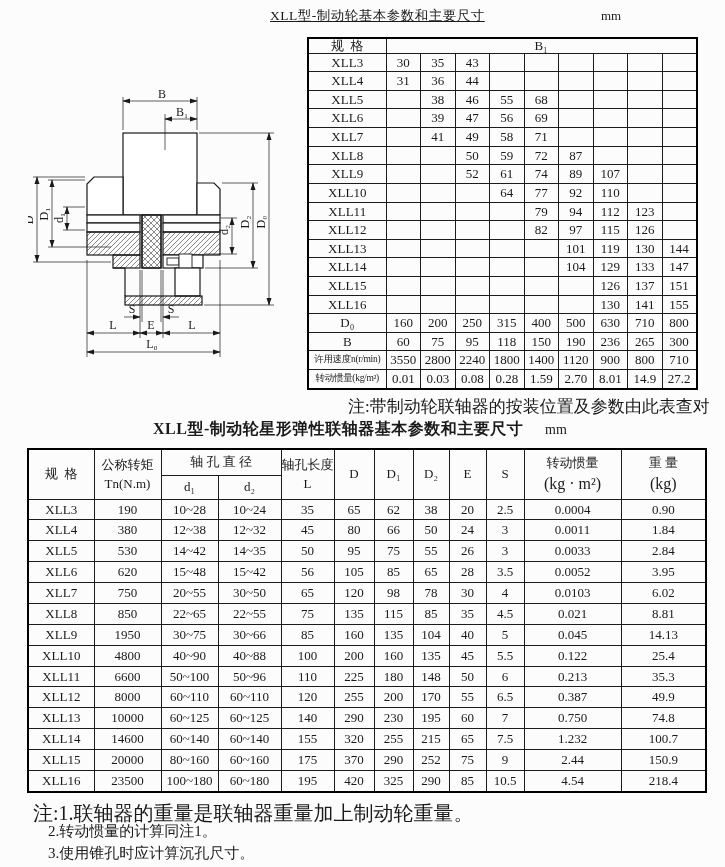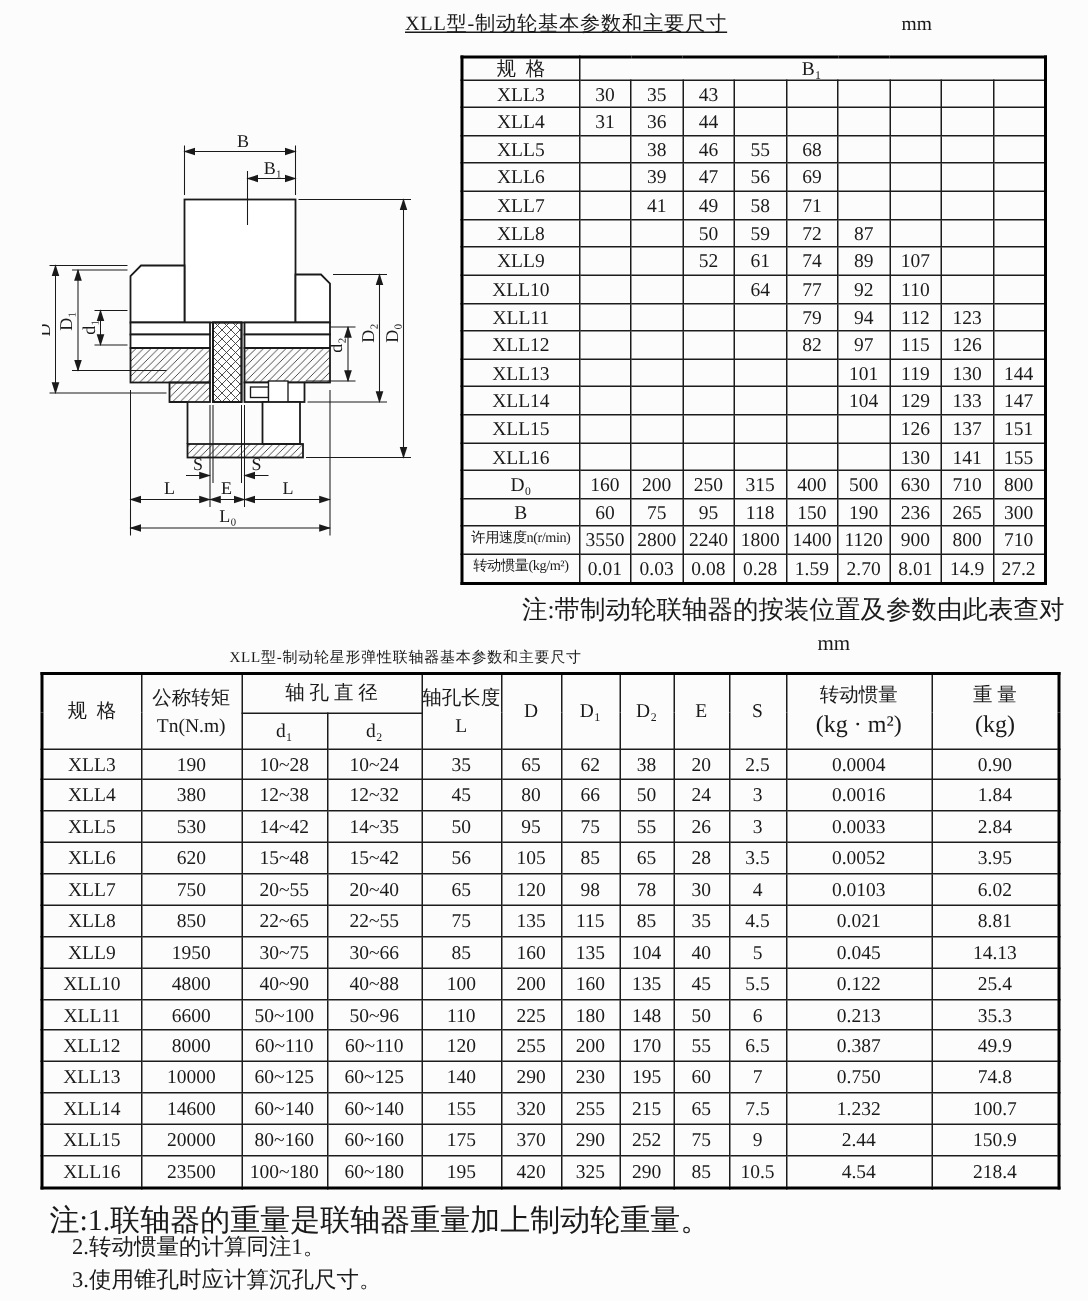--- a/index.html
+++ b/index.html
@@ -5,21 +5,21 @@
   html,body{margin:0;padding:0;}
   body{
     width:725px;height:867px;position:relative;
     background:#fcfcfc;color:#1a1a1a;
     font-family:"Liberation Serif","DejaVu Serif",serif;
     overflow:hidden;
   }
   .abs{position:absolute;}
   .title1{left:270px;top:7px;font-size:13.5px;font-weight:500;letter-spacing:0.5px;text-decoration:underline;}
   .unit1{left:601px;top:8px;font-size:13px;}
-  .title2{left:153px;top:431px;font-size:10px;font-weight:400;letter-spacing:0.5px;}
+  .title2{left:153px;top:419px;font-size:16px;font-weight:700;letter-spacing:0.5px;}
   .unit2{left:545px;top:422px;font-size:14px;}
   .note1{left:329px;top:395px;font-size:17px;margin-left:19px;}
   .noteA{left:33px;top:800px;font-size:20px;}
   .noteB{left:48px;top:822px;font-size:15px;}
   .noteC{left:48px;top:844px;font-size:15px;}
 
   table{border-collapse:collapse;table-layout:fixed;background:#fcfcfc;}
   td{border:1px solid #1c1c1c;text-align:center;vertical-align:middle;
      padding:0;line-height:1.05;font-size:13px;overflow:hidden;white-space:pre;}
   .tbl{border:2px solid #000000;}
@@ -433,21 +433,21 @@
         <td class="lbl">XLL4</td>
         <td class="">380</td>
         <td class="">12~38</td>
         <td class="">12~32</td>
         <td class="">45</td>
         <td class="">80</td>
         <td class="">66</td>
         <td class="">50</td>
         <td class="">24</td>
         <td class="">3</td>
-        <td class="">0.0016</td>
+        <td class="">0.0011</td>
         <td class="">1.84</td>
       </tr>
       <tr>
         <td class="lbl">XLL5</td>
         <td class="">530</td>
         <td class="">14~42</td>
         <td class="">14~35</td>
         <td class="">50</td>
         <td class="">95</td>
         <td class="">75</td>
@@ -468,21 +468,21 @@
         <td class="">65</td>
         <td class="">28</td>
         <td class="">3.5</td>
         <td class="">0.0052</td>
         <td class="">3.95</td>
       </tr>
       <tr>
         <td class="lbl">XLL7</td>
         <td class="">750</td>
         <td class="">20~55</td>
-        <td class="">20~40</td>
+        <td class="">30~50</td>
         <td class="">65</td>
         <td class="">120</td>
         <td class="">98</td>
         <td class="">78</td>
         <td class="">30</td>
         <td class="">4</td>
         <td class="">0.0103</td>
         <td class="">6.02</td>
       </tr>
       <tr>

